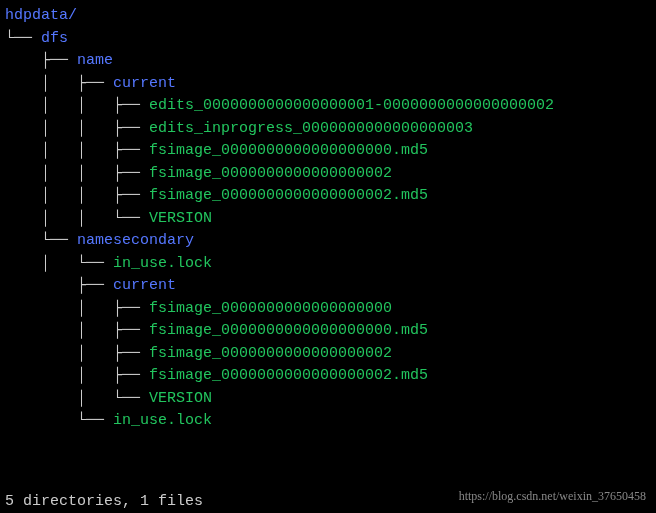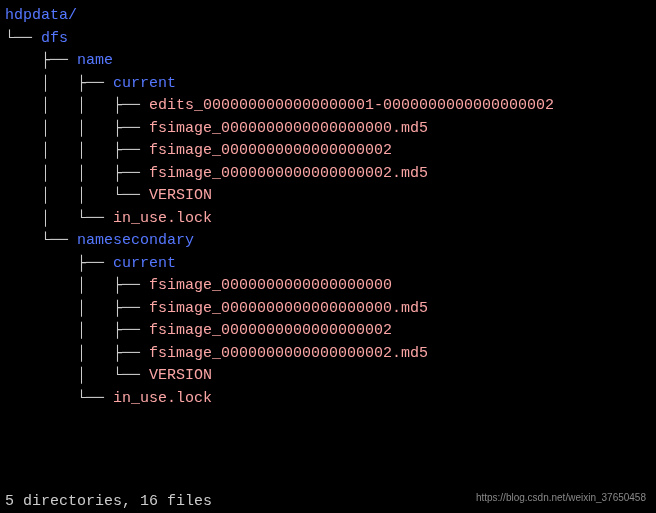--- a/index.html
+++ b/index.html
@@ -20,61 +20,62 @@
       white-space: pre;
     }
     .prompt-user {
       color: #cccccc;
     }
     .dir {
       color: #5577ff;
       margin-top: 48px;
     }
     .file {
-      color: #fca5a5;
+      color: #22c55e;
       margin-top: 33px;
     }
     .tree-char {
       color: #cccccc;
     }
     .watermark {
       position: absolute;
       bottom: 8px;
       right: 10px;
       color: #888888;
-      font-size: 10px;
-      font-family: Liberation Sans, sans-serif;
+      font-size: 12px;
+      font-family: Liberation Serif, serif;
     }
     .summary {
       position: absolute;
       bottom: 0;
       left: 5px;
       color: #cccccc;
     }
   </style>
 </head>
 <body>
 
 <div>
 <div class="line"><span class="dir">hdpdata/</span></div>
 <div class="line"><span class="tree-char">└── </span><span class="dir">dfs</span></div>
 <div class="line"><span class="tree-char">    ├── </span><span class="dir">name</span></div>
 <div class="line"><span class="tree-char">    │   ├── </span><span class="dir">current</span></div>
 <div class="line"><span class="tree-char">    │   │   ├── </span><span class="file">edits_0000000000000000001-0000000000000000002</span></div>
+<div class="line"><span class="tree-char">    │   │   ├── </span><span class="file">edits_inprogress_0000000000000000003</span></div>
 <div class="line"><span class="tree-char">    │   │   ├── </span><span class="file">fsimage_0000000000000000000.md5</span></div>
 <div class="line"><span class="tree-char">    │   │   ├── </span><span class="file">fsimage_0000000000000000002</span></div>
 <div class="line"><span class="tree-char">    │   │   ├── </span><span class="file">fsimage_0000000000000000002.md5</span></div>
 <div class="line"><span class="tree-char">    │   │   └── </span><span class="file">VERSION</span></div>
+<div class="line"><span class="tree-char">    └── </span><span class="dir">namesecondary</span></div>
 <div class="line"><span class="tree-char">    │   └── </span><span class="file">in_use.lock</span></div>
-<div class="line"><span class="tree-char">    └── </span><span class="dir">namesecondary</span></div>
 <div class="line"><span class="tree-char">        ├── </span><span class="dir">current</span></div>
 <div class="line"><span class="tree-char">        │   ├── </span><span class="file">fsimage_0000000000000000000</span></div>
 <div class="line"><span class="tree-char">        │   ├── </span><span class="file">fsimage_0000000000000000000.md5</span></div>
 <div class="line"><span class="tree-char">        │   ├── </span><span class="file">fsimage_0000000000000000002</span></div>
 <div class="line"><span class="tree-char">        │   ├── </span><span class="file">fsimage_0000000000000000002.md5</span></div>
 <div class="line"><span class="tree-char">        │   └── </span><span class="file">VERSION</span></div>
 <div class="line"><span class="tree-char">        └── </span><span class="file">in_use.lock</span></div>
 
 </div>
 
-<div class="summary line">5 directories, 16 files</div>
+<div class="summary line">5 directories, 1 files</div>
 
 <div class="watermark">https://blog.csdn.net/weixin_37650458</div>
 
 </body></html>

